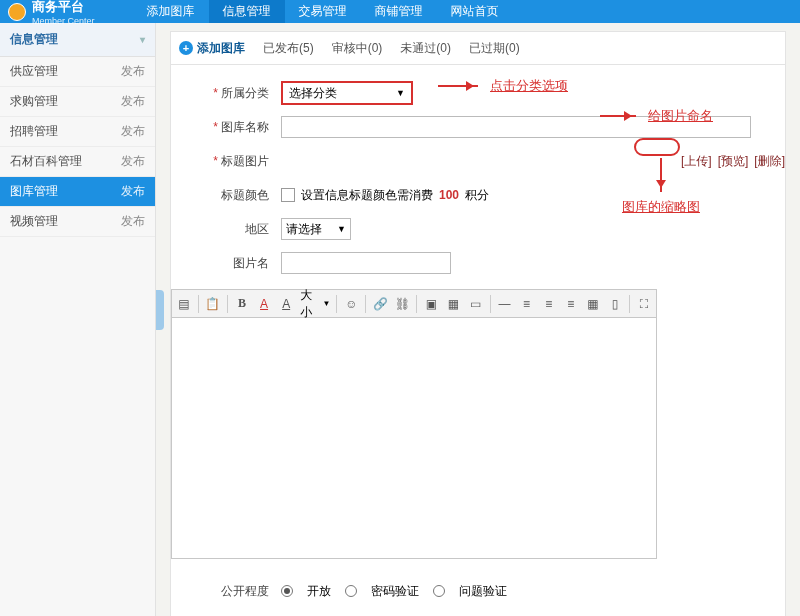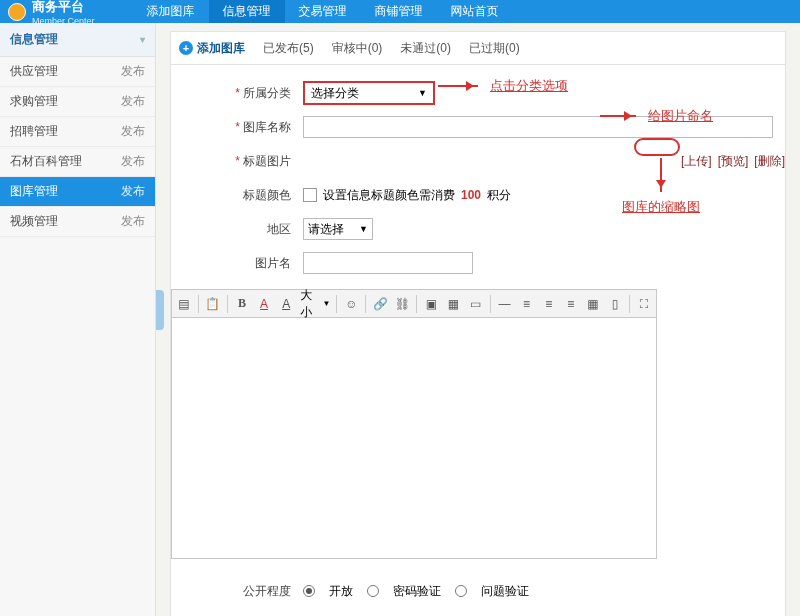--- a/index.html
+++ b/index.html
@@ -20,21 +20,21 @@
 .side-item .pub{color:#8a8a8a}
 .side-item.sel{background:#1d90e1;color:#fff}
 .side-item.sel .pub{color:#e4f1fb}
 .content{flex:1;background:#f3f3f0;padding:0 0 0 4px;overflow:hidden}
 .subtabs{background:#fff;border:1px solid #e3e3e3;display:flex;align-items:center;height:34px;padding-left:8px;gap:18px;margin:8px 14px 0 10px}
 .subtab{color:#555;cursor:pointer}
 .subtab.sel{color:#0f5a95;font-weight:bold;display:flex;align-items:center;gap:4px}
 .plus{width:14px;height:14px;border-radius:50%;background:#1d90e1;color:#fff;display:inline-flex;align-items:center;justify-content:center;font-size:11px}
 .form{background:#fff;border:1px solid #e3e3e3;border-top:none;margin:0 14px 0 10px;padding:14px 0}
 .row{display:flex;align-items:center;min-height:28px;margin-bottom:6px}
-.lbl{width:132px;text-align:right;padding-right:12px;color:#444}
+.lbl{width:110px;text-align:right;padding-right:12px;color:#444}
 .req{color:#cc3333;margin-right:3px}
 .val{flex:1;display:flex;align-items:center;gap:6px}
 select,.sel-box{border:1px solid #bbb;height:22px;padding:8px 4px;background:#fff}
 .sel-cat{border:2px solid #d7302e;width:132px;height:24px;display:flex;align-items:center;justify-content:space-between;padding:0 6px}
 .sel-cat .arr{font-size:9px}
 input[type=text]{border:1px solid #bbb;height:22px;padding:0 4px}
 .w470{width:470px}
 .w170{width:170px}
 .linkbtn{color:#7f1d1d;cursor:pointer}
 .chk{width:14px;height:14px;border:1px solid #999;display:inline-block;background:#fff}

